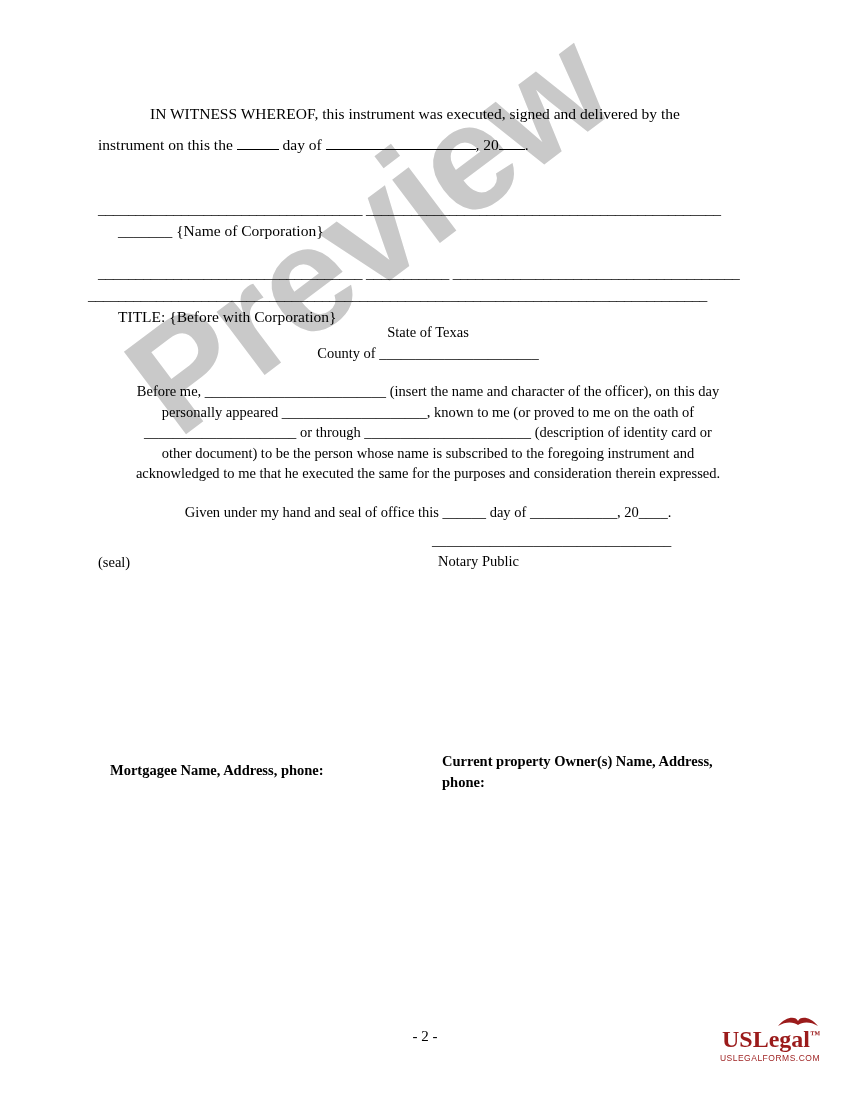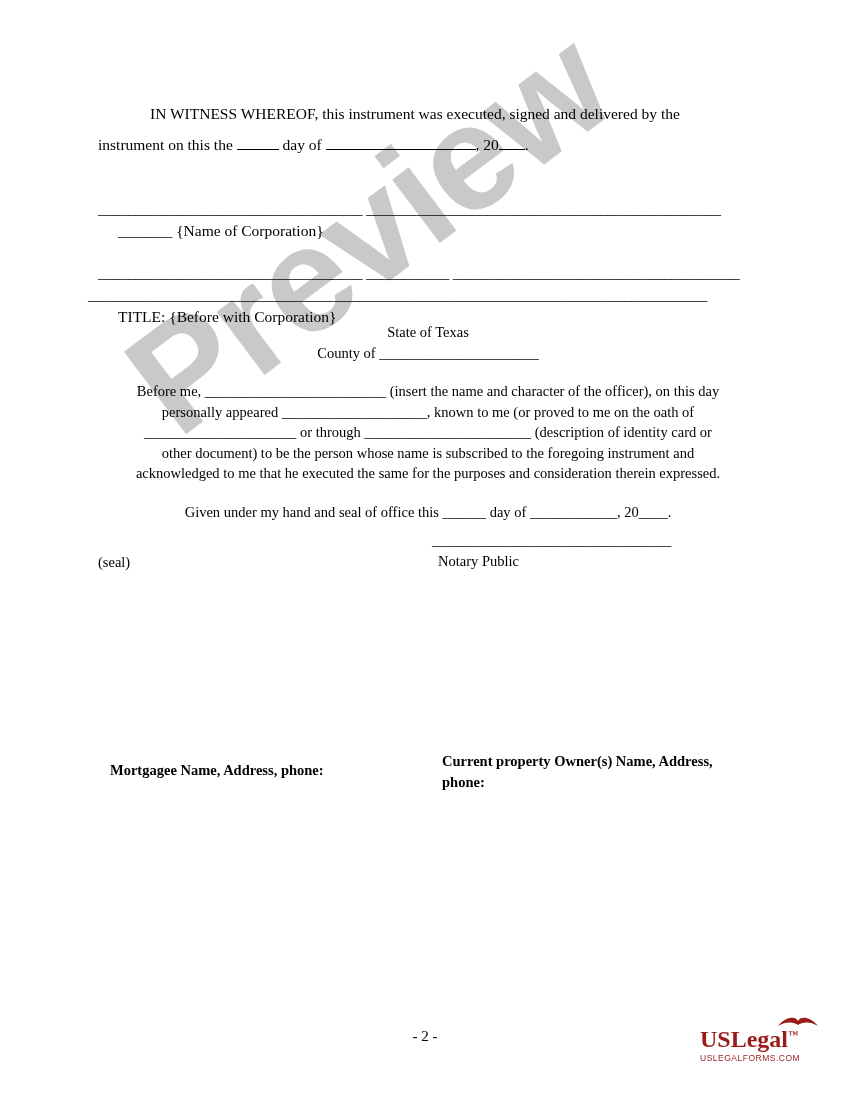--- a/index.html
+++ b/index.html
@@ -75,21 +75,21 @@
     top: 1028px;
     width: 850px;
     text-align: center;
     font-size: 15px;
   }
   .logo {
     position: absolute;
     left: 700px;
     top: 1022px;
     width: 120px;
-    text-align: left;
+    text-align: right;
   }
   .logo-main {
     font-family: "Liberation Serif", serif;
     font-size: 24px;
     font-weight: bold;
     color: #9b1b1b;
     letter-spacing: 0px;
     line-height: 26px;
   }
   .logo-main .tm {

